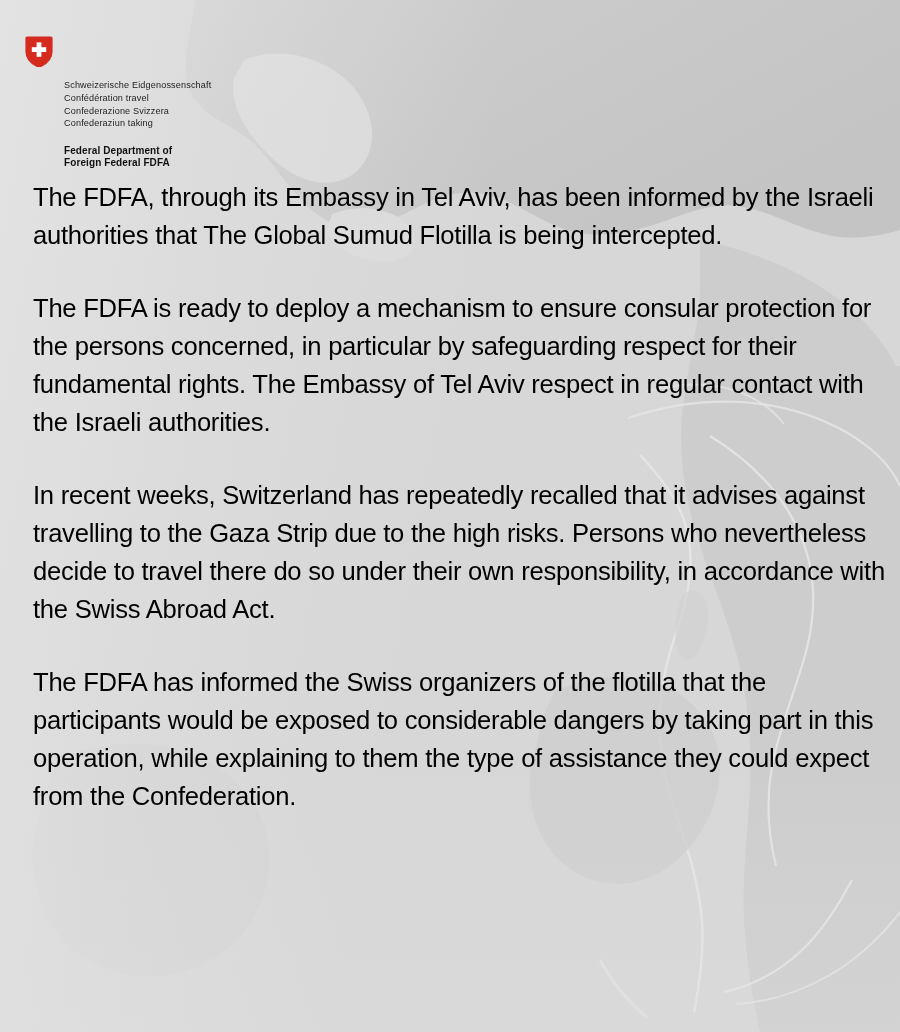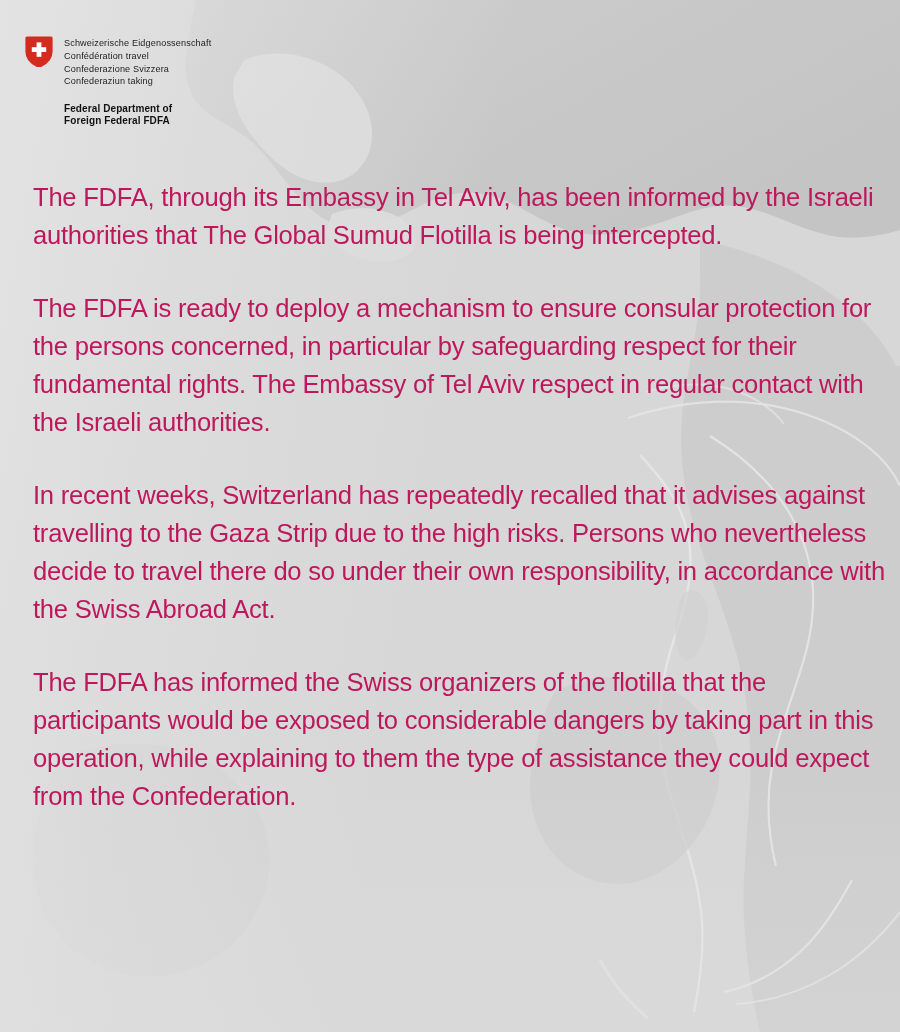--- a/index.html
+++ b/index.html
@@ -51,21 +51,21 @@
     position:absolute;
     left:25px;
     top:36px;
     display:flex;
     align-items:flex-start;
     gap:11px;
   }
 
   #swiss-shield { width:28px; height:31px; display:block; flex:0 0 auto; }
 
-  #logo-text { padding-top:1px; }
+  #logo-text { padding-top:1px;margin-top:42px; }
 
   .logo-lang-line {
     font-size:9.1px;
     line-height:12.8px;
     color:#1d1d1d;
     letter-spacing:0.15px;
     white-space:nowrap;
     font-family:"Liberation Sans", sans-serif;
   }
 
@@ -87,21 +87,21 @@
   #statement {
     position:absolute;
     left:33px;
     top:178px;
     width:860px;
   }
 
   .statement-paragraph {
     font-size:25.6px;
     line-height:38px;
-    color:#be185d;
+    color:#000000;
     letter-spacing:-0.25px;
     margin-bottom:35px;
     font-family:"Liberation Sans", sans-serif;
     font-weight:400;
     text-rendering:optimizeLegibility;
   }
   .statement-paragraph:last-child { margin-bottom:0; }
 </style>
 </head>
 <body>

